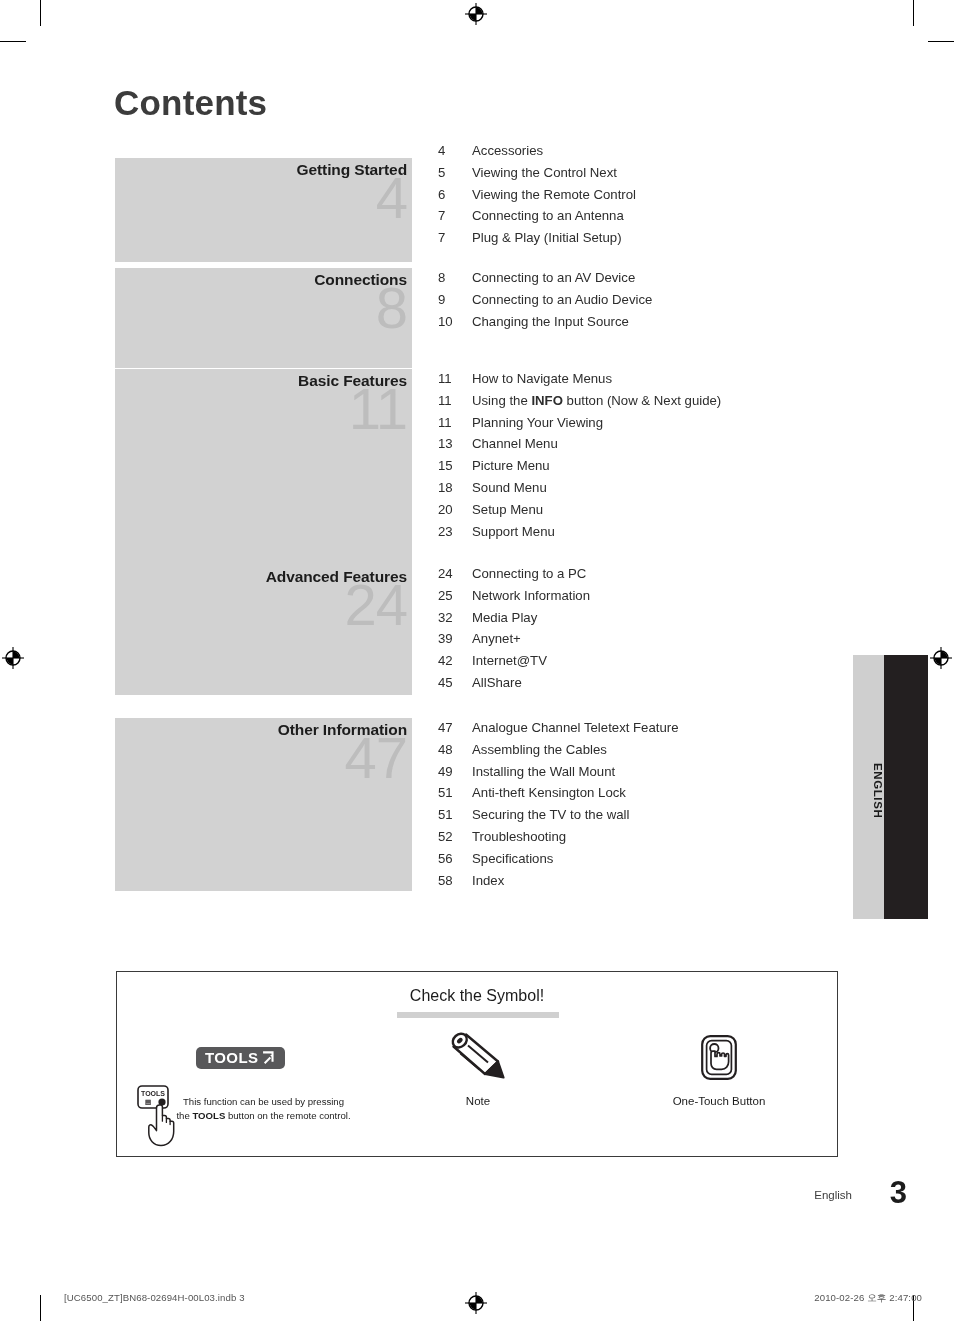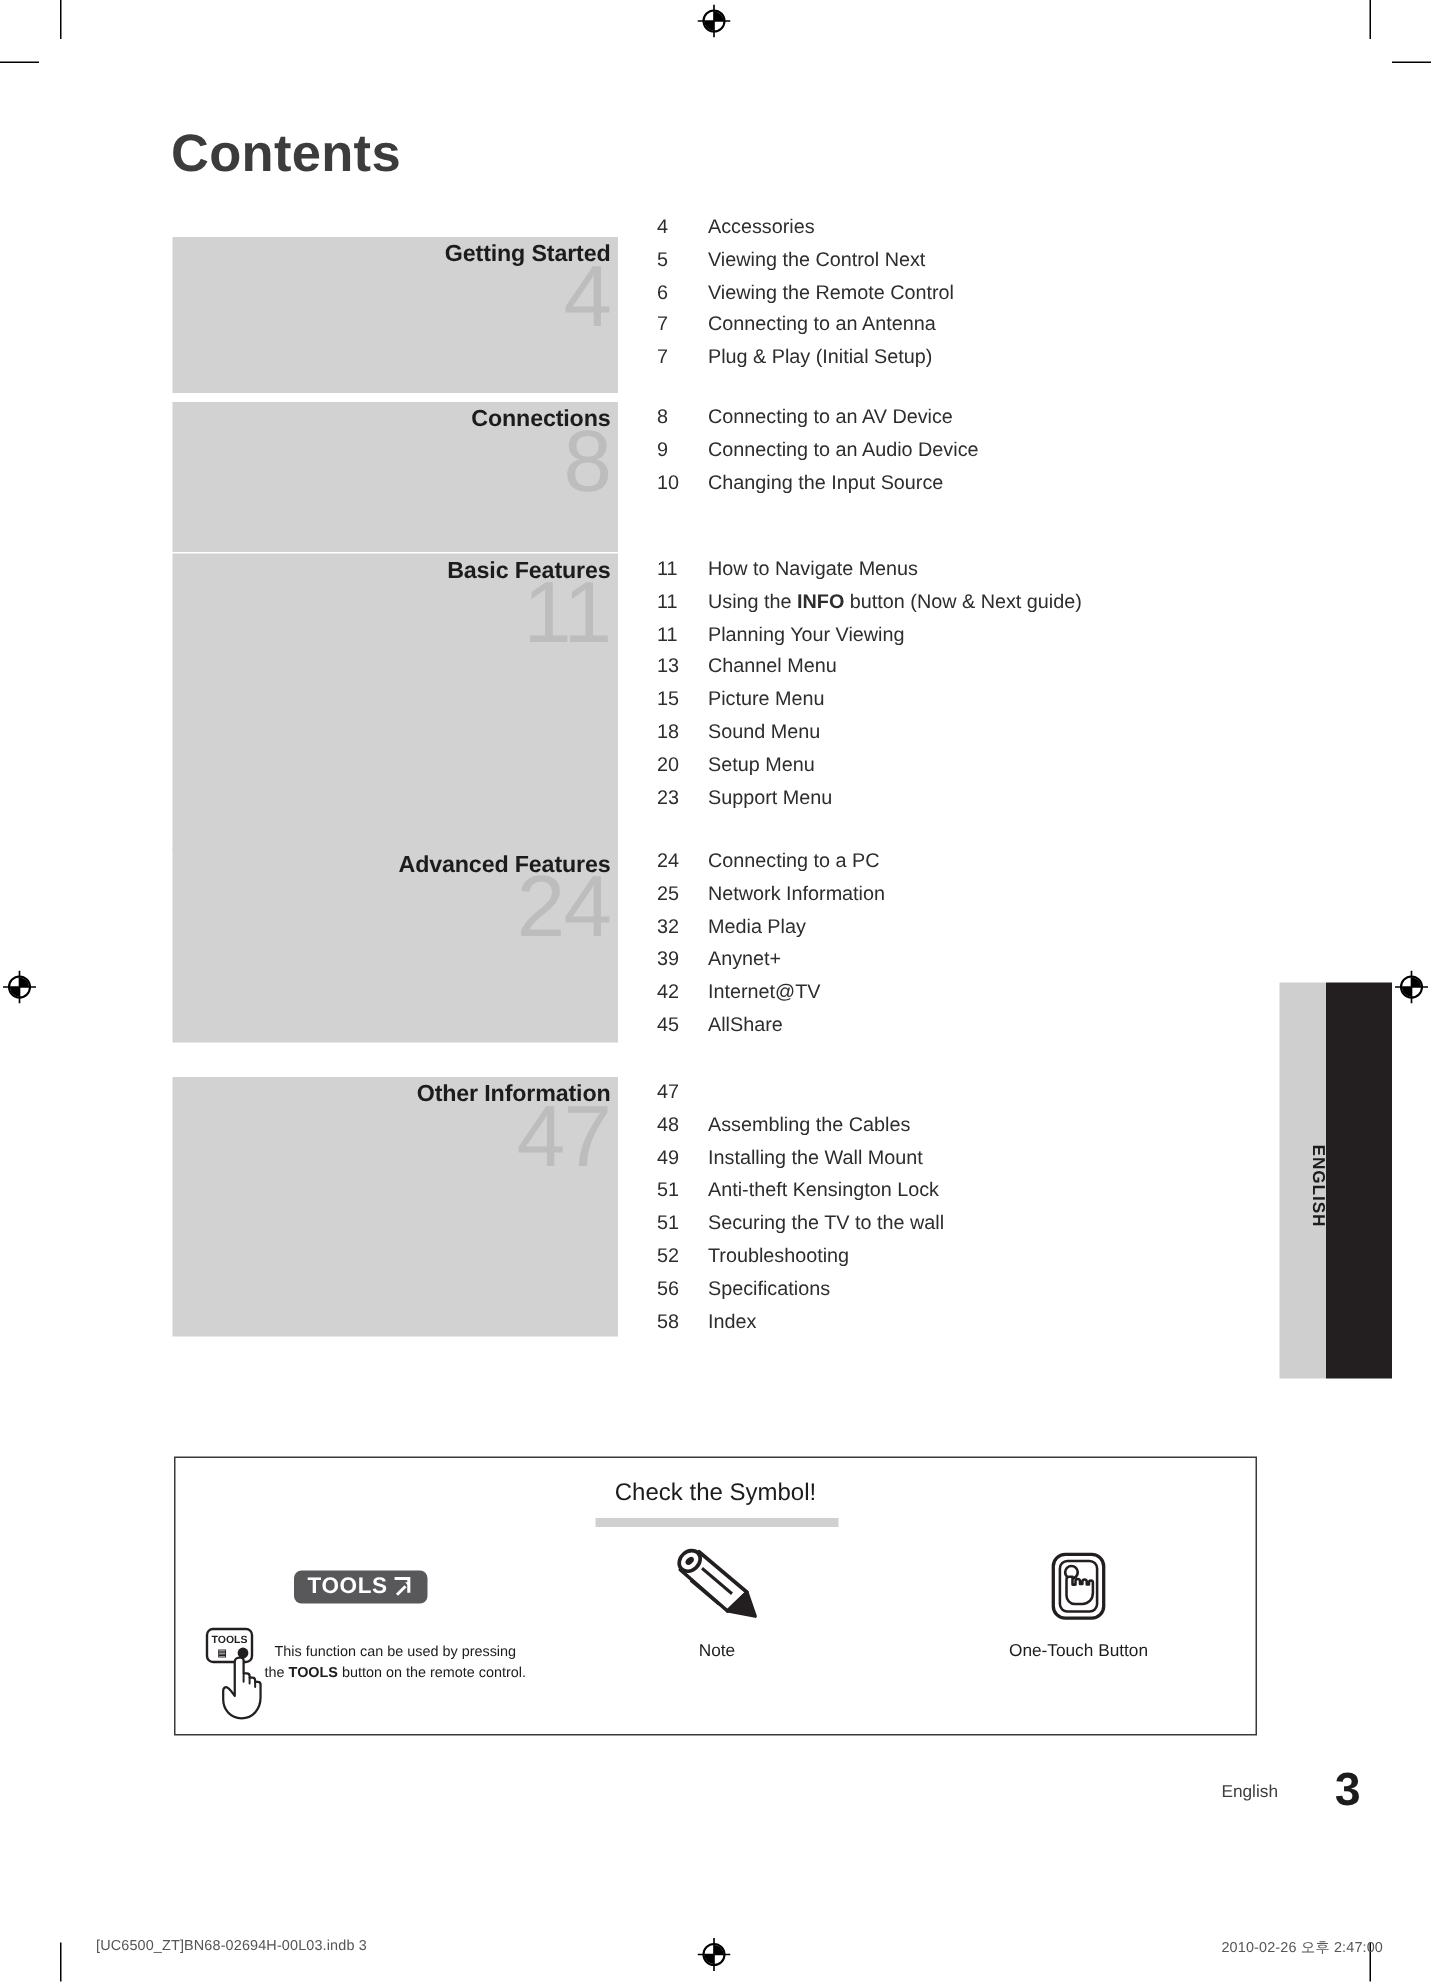--- a/index.html
+++ b/index.html
@@ -440,20 +440,21 @@
     </div>
 
     <div class="toc-section">
       <div class="section-block" style="top:718px;height:173px;">
         <div class="section-heading">Other Information</div>
         <div class="section-bignum">47</div>
       </div>
       <div class="section-items" style="top:720px;">
         <div class="toc-row">
           <span class="toc-page">47</span>
+          <span class="toc-label">Analogue Channel Teletext Feature</span>
         </div>
         <div class="toc-row">
           <span class="toc-page">48</span>
           <span class="toc-label">Assembling the Cables</span>
         </div>
         <div class="toc-row">
           <span class="toc-page">49</span>
           <span class="toc-label">Installing the Wall Mount</span>
         </div>
         <div class="toc-row">

